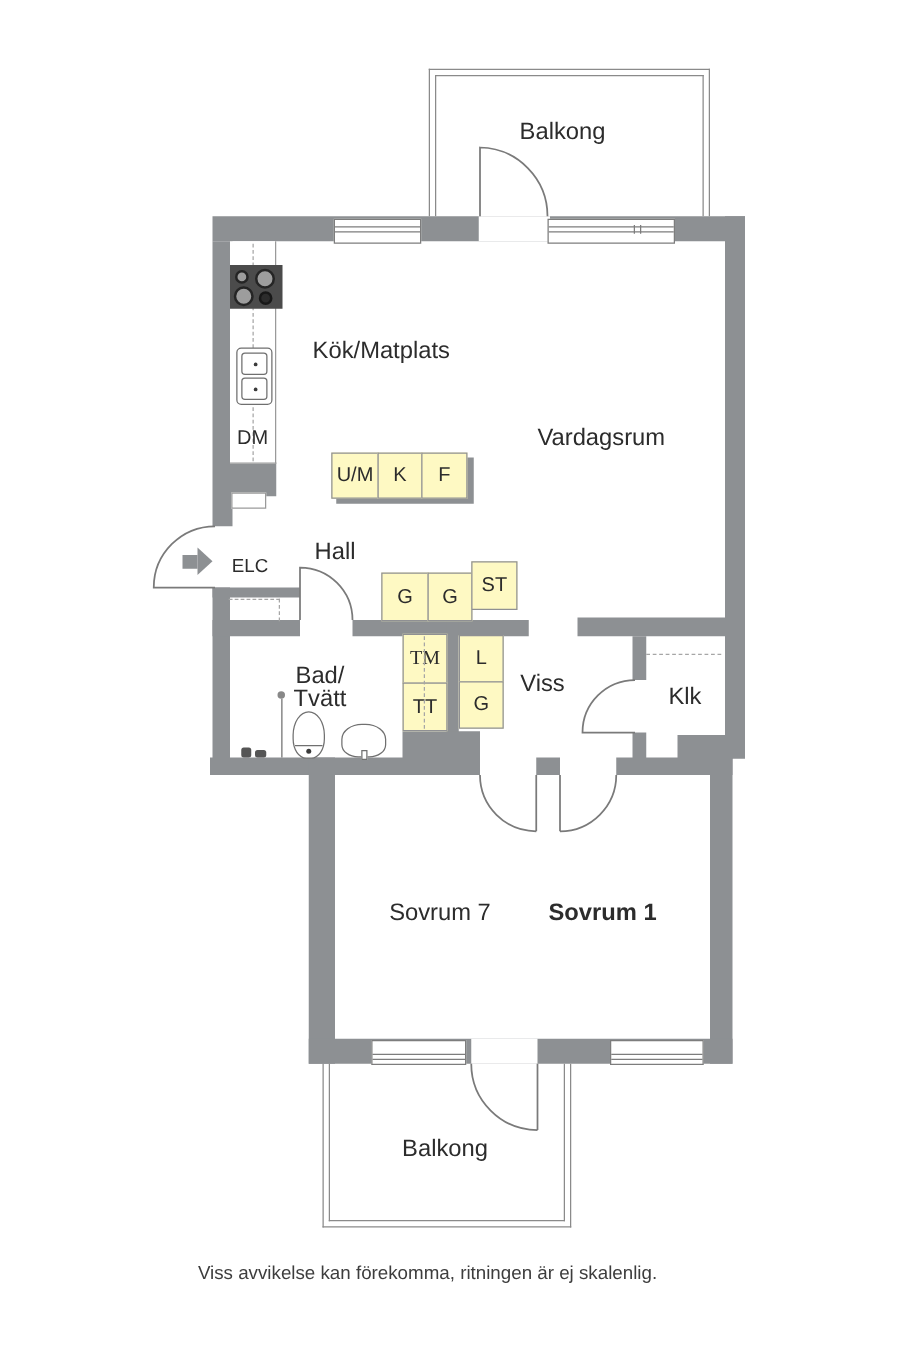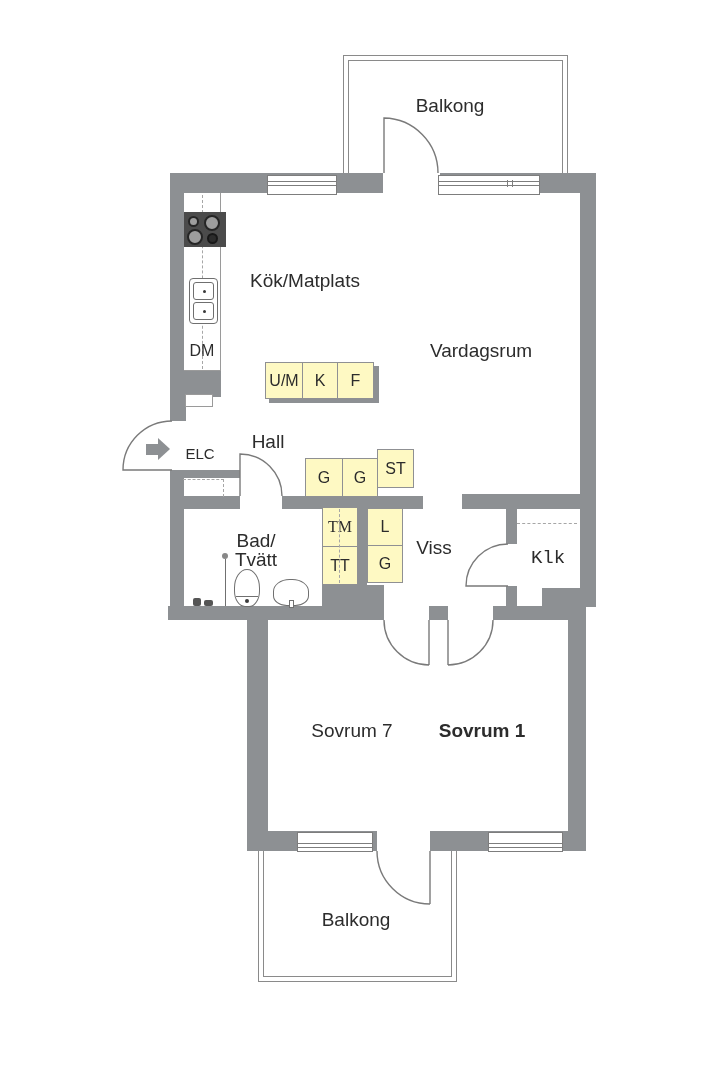--- a/index.html
+++ b/index.html
@@ -179,21 +179,22 @@
     </g>
   </svg>
 
   <div class="lbl" style="left:450px;top:106px;">Balkong</div>
   <div class="lbl" style="left:305px;top:281px;">Kök/Matplats</div>
   <div class="lbl" style="left:481px;top:351px;">Vardagsrum</div>
   <div class="lbl" style="left:268px;top:442px;">Hall</div>
   <div class="lbl" style="left:256px;top:541px;">Bad/</div>
   <div class="lbl" style="left:256px;top:560px;">Tvätt</div>
   <div class="lbl" style="left:434px;top:548px;">Viss</div>
-  <div class="lbl" style="left:548px;top:558px;font-family:Liberation Mono, monospace;">Klk</div>
+  <div class="lbl" style="left:548px;top:558px;">Klk</div>
   <div class="lbl" style="left:352px;top:731px;">Sovrum 7</div>
   <div class="lbl" style="left:482px;top:731px;font-weight:bold;">Sovrum 1</div>
   <div class="lbl" style="left:356px;top:920px;">Balkong</div>
   <div class="lbl s" style="left:202px;top:351px;">DM</div>
   <div class="lbl t" style="left:200px;top:413px;margin-top:40px;">ELC</div>
 
+  <div class="footer" style="left:342px;top:1019px;">Viss avvikelse kan förekomma, ritningen är ej skalenlig.</div>
 
 </div>
 
 </body></html>

